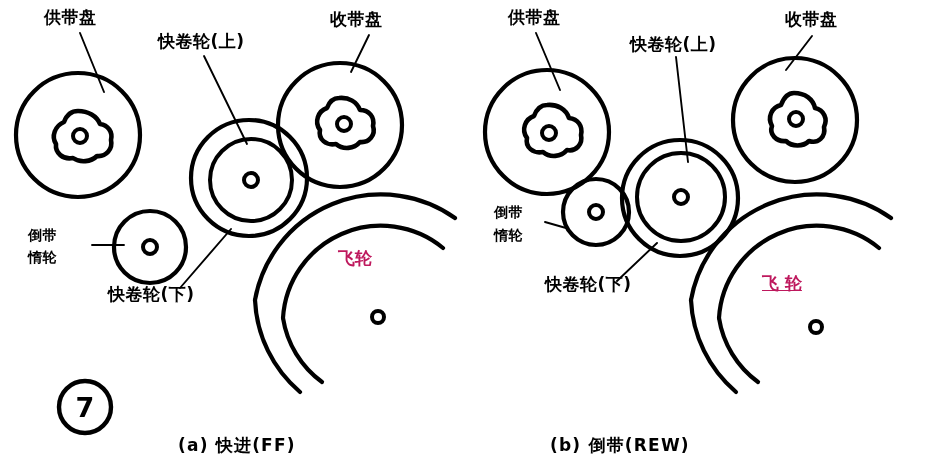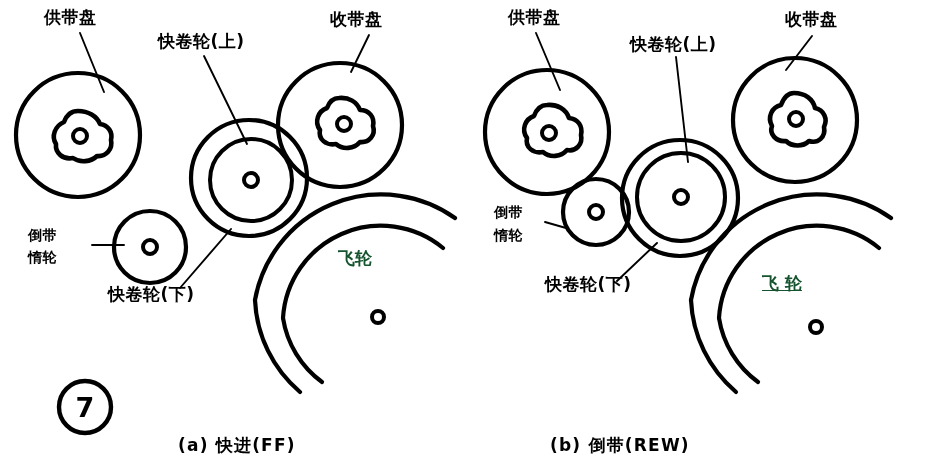--- a/index.html
+++ b/index.html
@@ -58,21 +58,21 @@
     font-size: 17px;
     color: #000000;
     white-space: nowrap;
     letter-spacing: 1.2px;
   }
   .fly-label {
     position: absolute;
     font-family: "DejaVu Sans", sans-serif;
     font-weight: 700;
     font-size: 17px;
-    color: #14532d;
+    color: #be185d;
     white-space: nowrap;
   }
   #fig-badge-num {
     position: absolute;
     left: 62px;
     top: 384px;
     width: 46px;
     height: 46px;
     display: flex;
     align-items: center;

